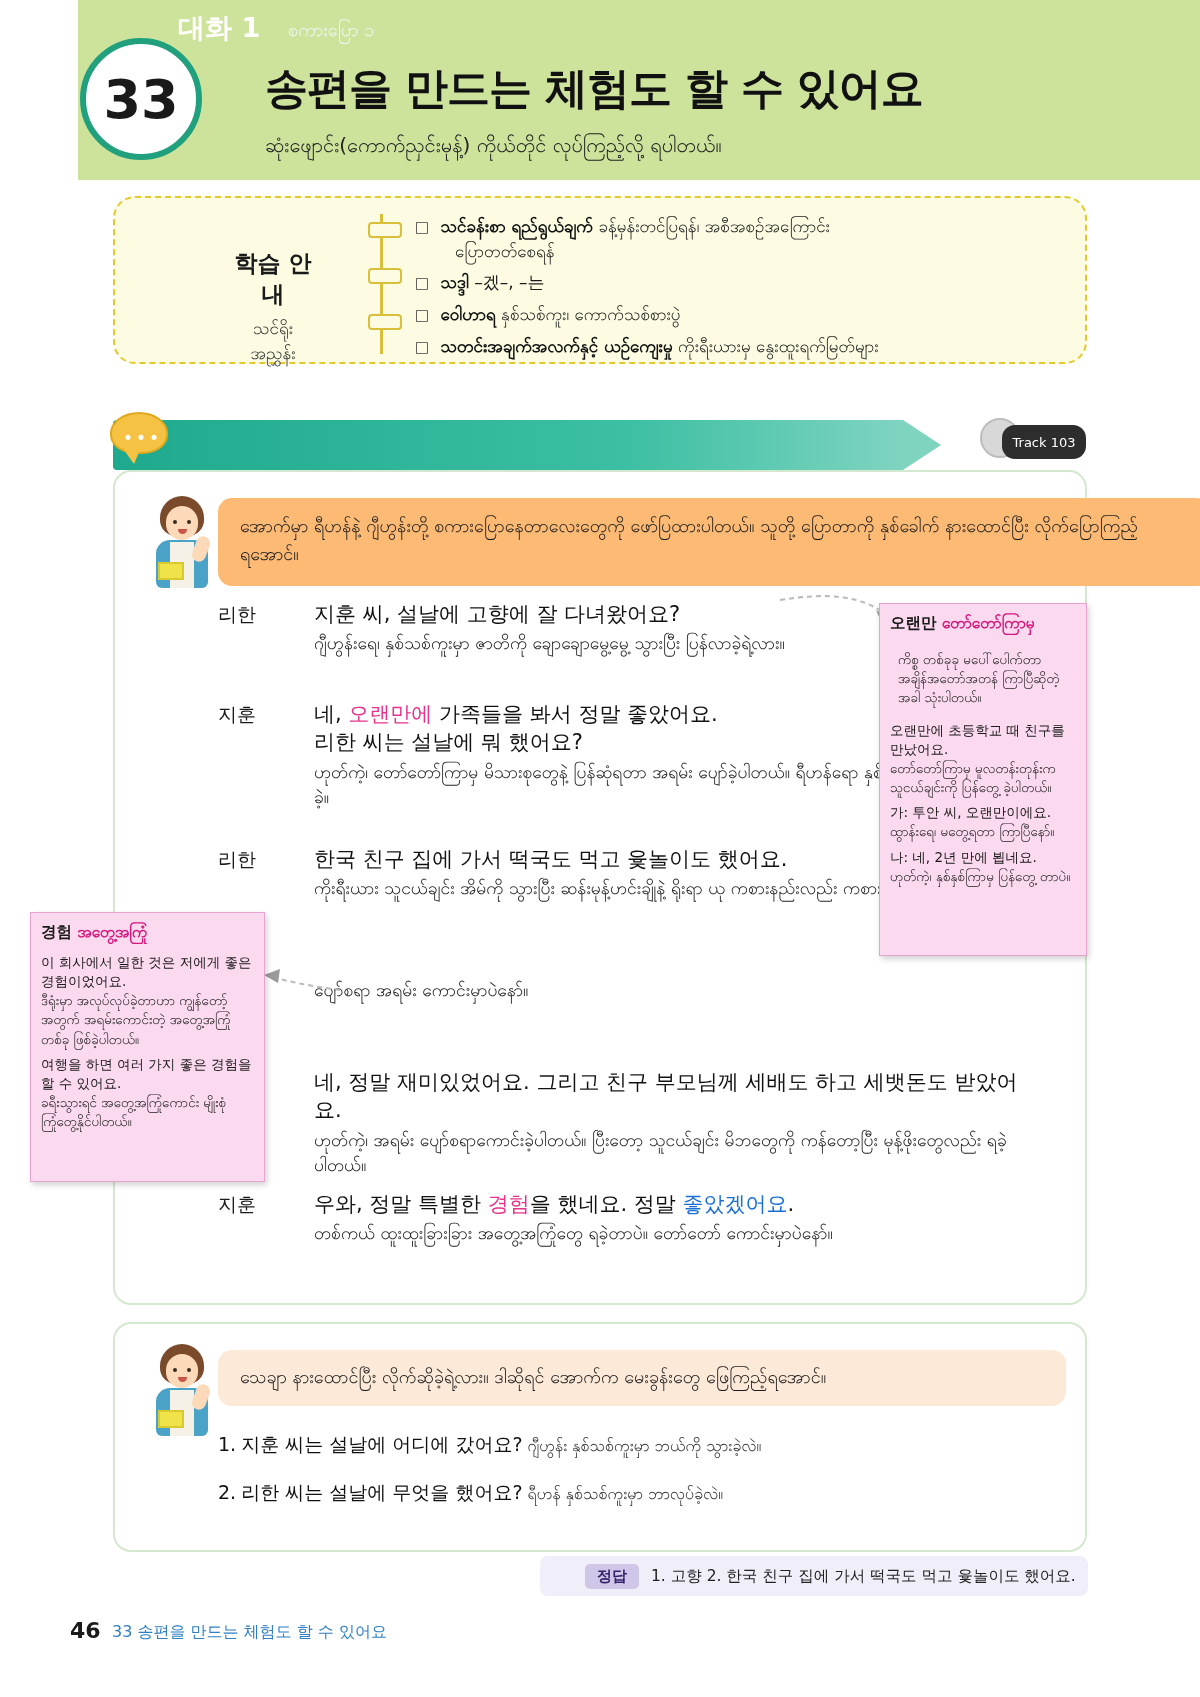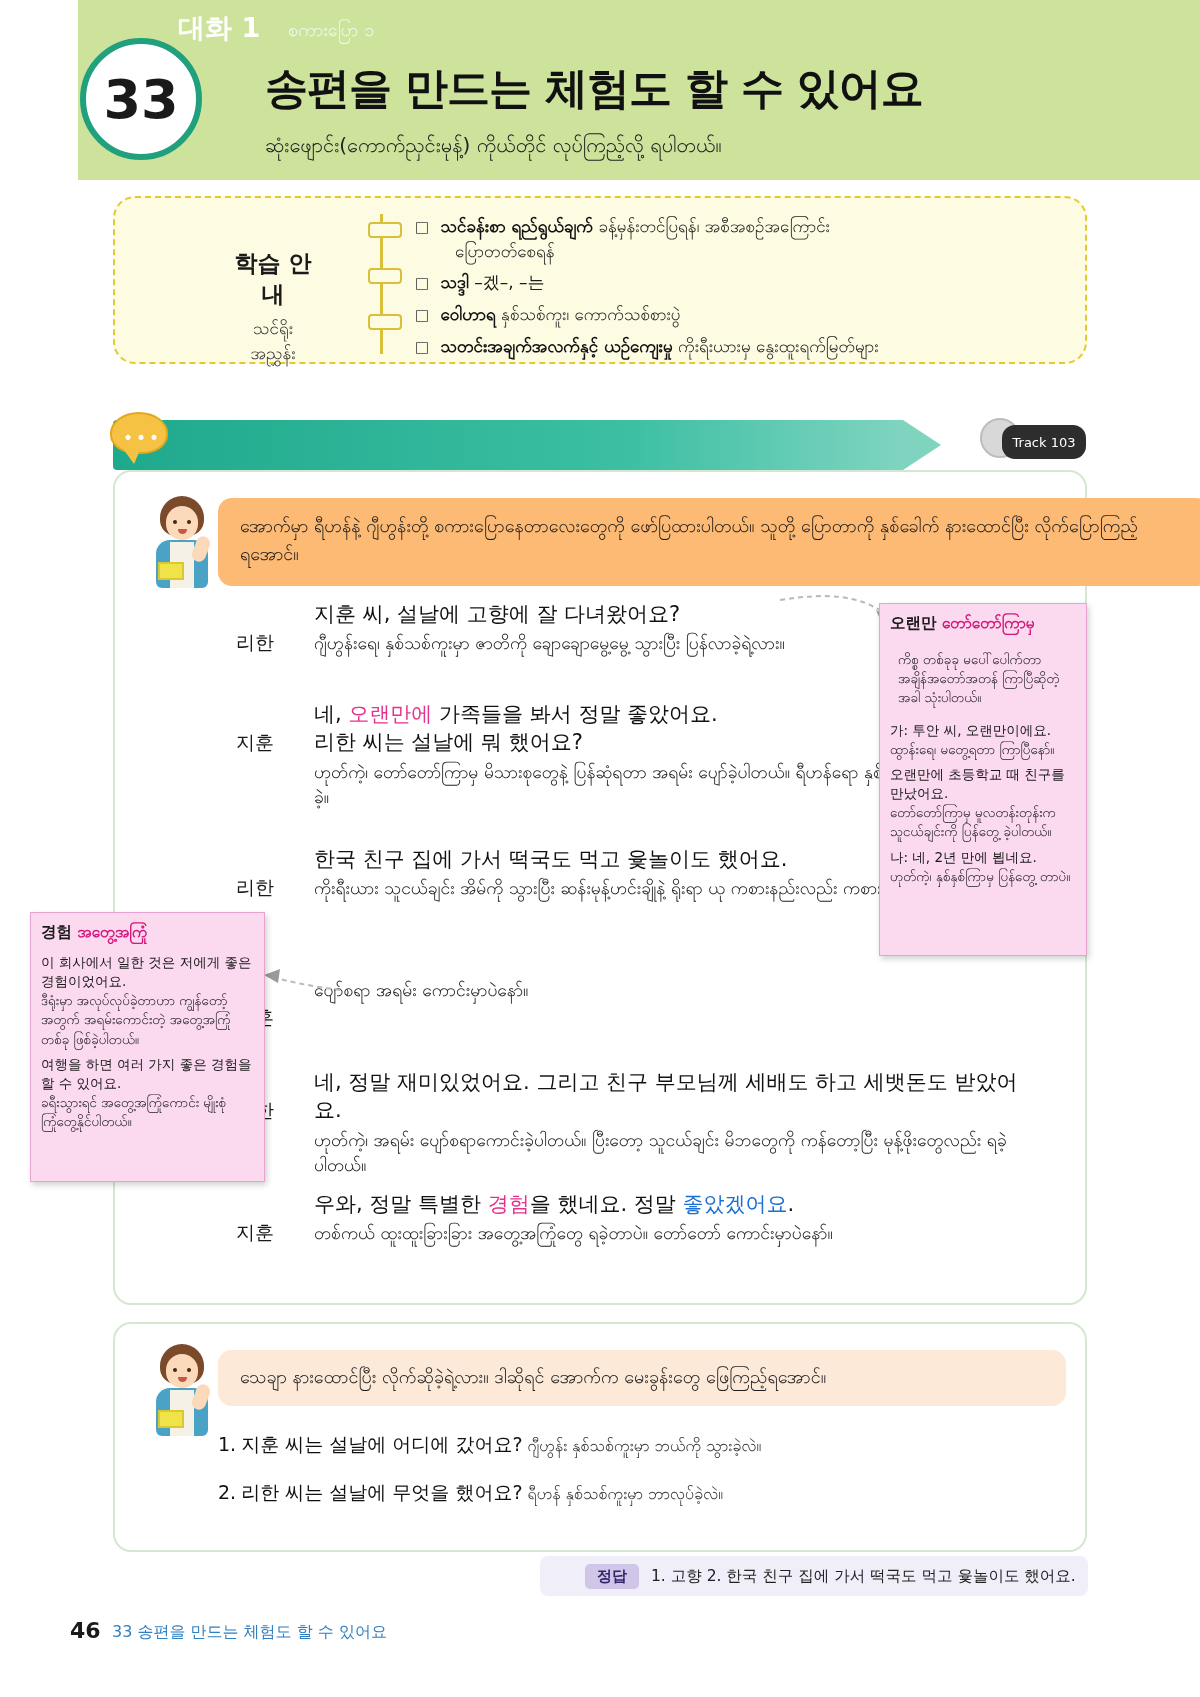--- a/index.html
+++ b/index.html
@@ -102,21 +102,21 @@
   .t-face { position:absolute; left:18px; top:14px; width:32px; height:34px; background:#fcd9b8; border-radius:16px;}
   .t-eye1 { position:absolute; left:25px; top:28px; width:4px; height:4px; background:#3a2a1a; border-radius:50%;}
   .t-eye2 { position:absolute; left:39px; top:28px; width:4px; height:4px; background:#3a2a1a; border-radius:50%;}
   .t-mouth { position:absolute; left:30px; top:37px; width:9px; height:5px; background:#c9554a; border-radius:0 0 6px 6px;}
   .t-body { position:absolute; left:8px; top:48px; width:52px; height:48px; background:#4aa3c7; border-radius:14px 14px 6px 6px;}
   .t-inner { position:absolute; left:22px; top:50px; width:24px; height:46px; background:#f5f1e6;}
   .t-book { position:absolute; left:10px; top:70px; width:26px; height:18px; background:#f0e34a; border:2px solid #d8c92f;}
   .t-arm { position:absolute; left:46px; top:44px; width:14px; height:26px; background:#fcd9b8; border-radius:7px; transform:rotate(20deg);}
   
   .line { position:absolute; width:800px; }
-  .spk { position:absolute; left:0; top:2px; width:74px; text-align:center; font-size:19px; color:#1a1a1a;margin-top:28px;}
+  .spk { position:absolute; left:0; top:2px; width:74px; text-align:left; font-size:19px; color:#1a1a1a;}
   .ko { margin-left:96px; font-size:21px; color:#111; line-height:1.35; }
   .my { margin-left:96px; font-size:17.5px; color:#222; line-height:1.45; margin-top:3px;}
   .hl-pink { color:#e5338d; }
   .hl-blue { color:#1b6fd4; }
   
   .note {
     position:absolute; border:1px solid #e7a3cf;
     background:#fbd9ef;
     box-shadow:2px 3px 6px rgba(0,0,0,0.18);
   }
@@ -268,26 +268,26 @@
   <path d="M780 600 C 830 592, 860 596, 886 614" stroke="#b9b9b9" stroke-width="2" fill="none" stroke-dasharray="5,4"></path>
   <polygon points="890,618 876,610 882,624" fill="#9a9a9a"></polygon>
   <path d="M340 990 C 310 986, 290 982, 268 976" stroke="#b9b9b9" stroke-width="2" fill="none" stroke-dasharray="5,4"></path>
   <polygon points="264,975 280,969 278,983" fill="#9a9a9a"></polygon>
 </svg>
 
 <div class="note note-r">
   <h4><span>오랜만</span> <span class="m">တော်တော်ကြာမှ</span></h4>
   <p>ကိစ္စ တစ်ခုခု မပေါ်ပေါက်တာ အချိန်အတော်အတန် ကြာပြီဆိုတဲ့အခါ သုံးပါတယ်။</p>
   <div class="ex">
+    <div class="k">오랜만에 초등학교 때 친구를 만났어요.</div>
+    <div class="mm">တော်တော်ကြာမှ မူလတန်းတုန်းက သူငယ်ချင်းကို ပြန်တွေ့ ခဲ့ပါတယ်။</div>
+  </div>
+  <div class="ex">
     <div class="k">가: 투안 씨, 오랜만이에요.</div>
     <div class="mm">ထွာန်းရေ၊ မတွေ့ရတာ ကြာပြီနော်။</div>
-  </div>
-  <div class="ex">
-    <div class="k">오랜만에 초등학교 때 친구를 만났어요.</div>
-    <div class="mm">တော်တော်ကြာမှ မူလတန်းတုန်းက သူငယ်ချင်းကို ပြန်တွေ့ ခဲ့ပါတယ်။</div>
   </div>
   <div class="ex">
     <div class="k">나: 네, 2년 만에 뵙네요.</div>
     <div class="mm">ဟုတ်ကဲ့၊ နှစ်နှစ်ကြာမှ ပြန်တွေ့ တာပဲ။</div>
   </div>
 </div>
 
 <div class="note note-l">
   <h4><span>경험</span> <span class="m">အတွေ့အကြုံ</span></h4>
   <div class="ex">

